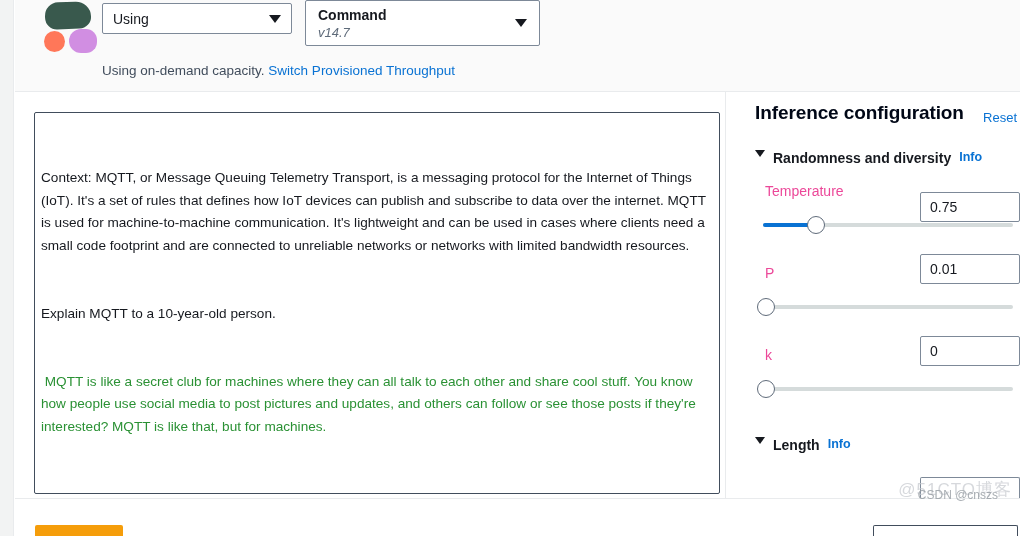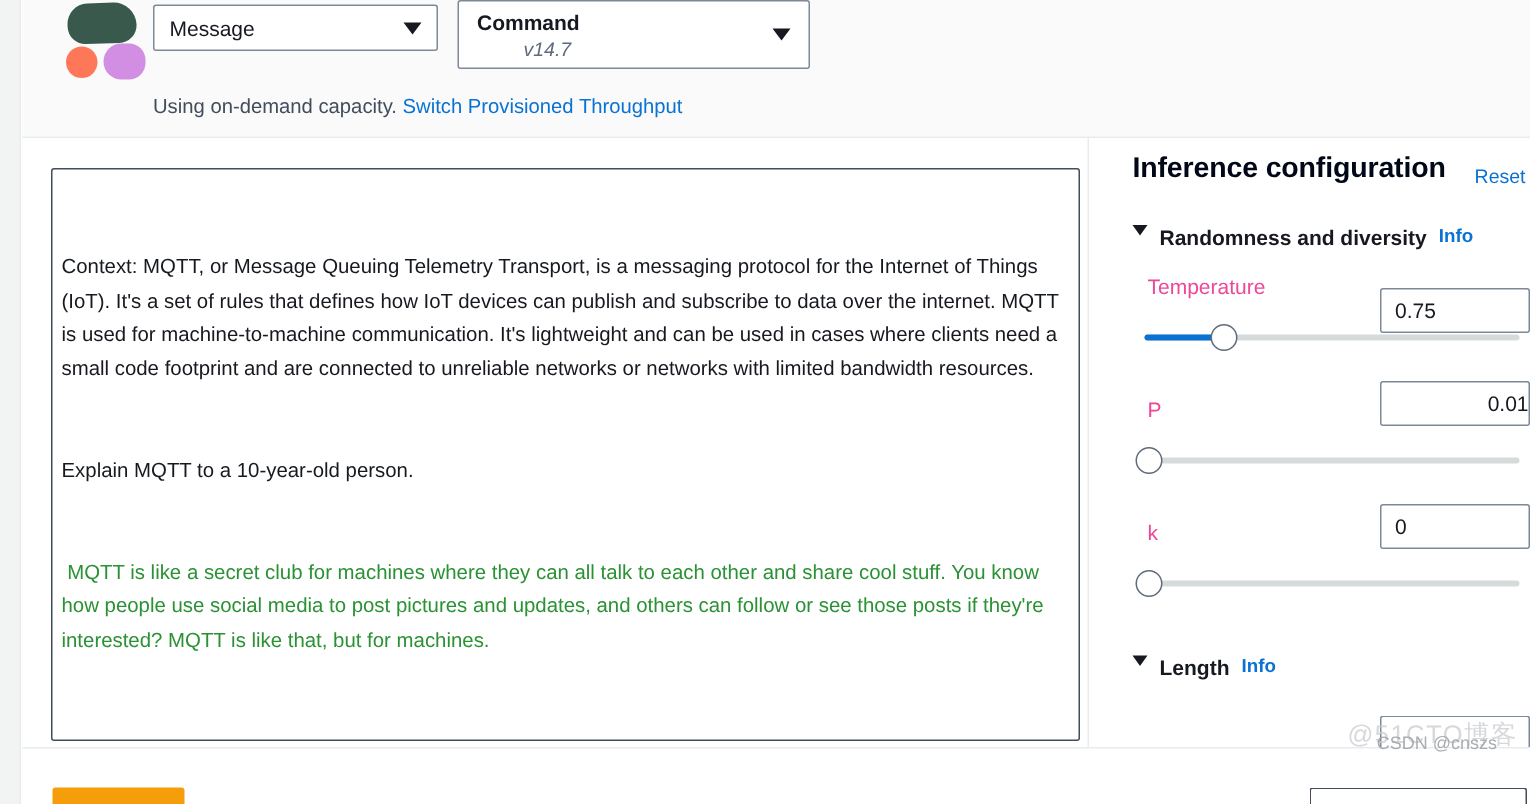--- a/index.html
+++ b/index.html
@@ -49,21 +49,21 @@
   .select-provider {
     left: 87px; top: 3px; width: 190px; height: 31px; padding: 0 10px;
   }
   .select-provider .sel-text { font-size: 14px; color: #16191f; flex: 1; }
   .select-model {
     left: 290px; top: 0px; width: 235px; height: 46px; padding: 0 12px;
     flex-direction: row;
   }
   .model-text-wrap { flex: 1; display: flex; flex-direction: column; justify-content: center; gap: 2px; }
   .model-name { font-size: 14px; font-weight: bold; color: #16191f; line-height: 16px; }
-  .model-version { font-size: 13px; font-style: italic; color: #5f6b7a; line-height: 15px; margin-left: 31px; }
+  .model-version { font-size: 13px; font-style: italic; color: #5f6b7a; line-height: 15px; }
 
   .caret {
     width: 0; height: 0; border-left: 6px solid transparent;
     border-right: 6px solid transparent; border-top: 8px solid #16191f;
     margin-left: 6px; flex: none;
   }
 
   .capacity-line {
     position: absolute; left: 87px; top: 63px; font-size: 13.5px; color: #414d5c;
   }
@@ -184,21 +184,21 @@
 
   <div class="header-strip">
 
     <div class="logo">
       <div class="blob-top"></div>
       <div class="dot-orange"></div>
       <div class="blob-purple"></div>
     </div>
 
     <div class="select-box select-provider">
-      <span class="sel-text">Message</span>
+      <span class="sel-text">Using</span>
       <span class="caret"></span>
     </div>
 
     <div class="select-box select-model">
       <span class="model-text-wrap">
         <span class="model-name">Command</span>
         <span class="model-version">v14.7</span>
       </span>
       <span class="caret"></span>
     </div>
@@ -240,21 +240,21 @@
       <div class="param-input" style="left:180px; top:80px;margin-top:20px;">
         <span>0.75</span>
       </div>
       <div class="slider" style="left:23px; top:124px; width:250px;">
         <div class="track"></div>
         <div class="fill" style="width:21%;"></div>
         <div class="thumb" style="left:21%;"></div>
       </div>
 
       <div class="param-label" style="left:25px; top:173px;">P</div>
-      <div class="param-input" style="left:180px; top:162px;justify-content:flex-end;">
+      <div class="param-input" style="left:180px; top:162px;">
         <span>0.01</span>
       </div>
       <div class="slider" style="left:23px; top:206px; width:250px;">
         <div class="track"></div>
         <div class="fill" style="width:1%;"></div>
         <div class="thumb" style="left:1%;"></div>
       </div>
 
       <div class="param-label" style="left:25px; top:255px;">k</div>
       <div class="param-input" style="left:180px; top:244px;">

